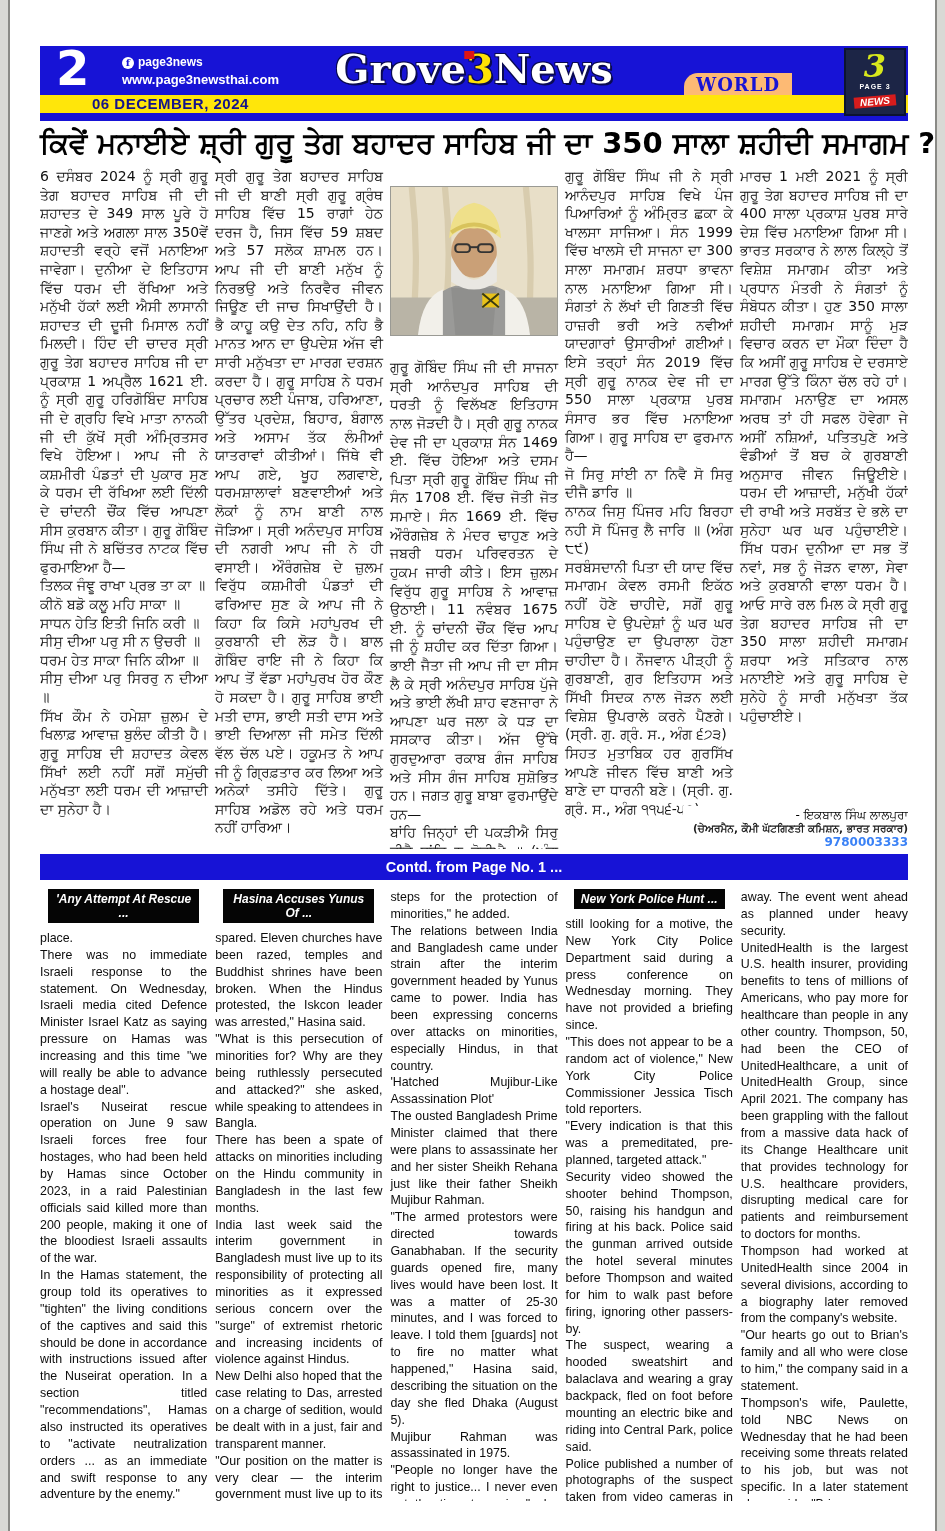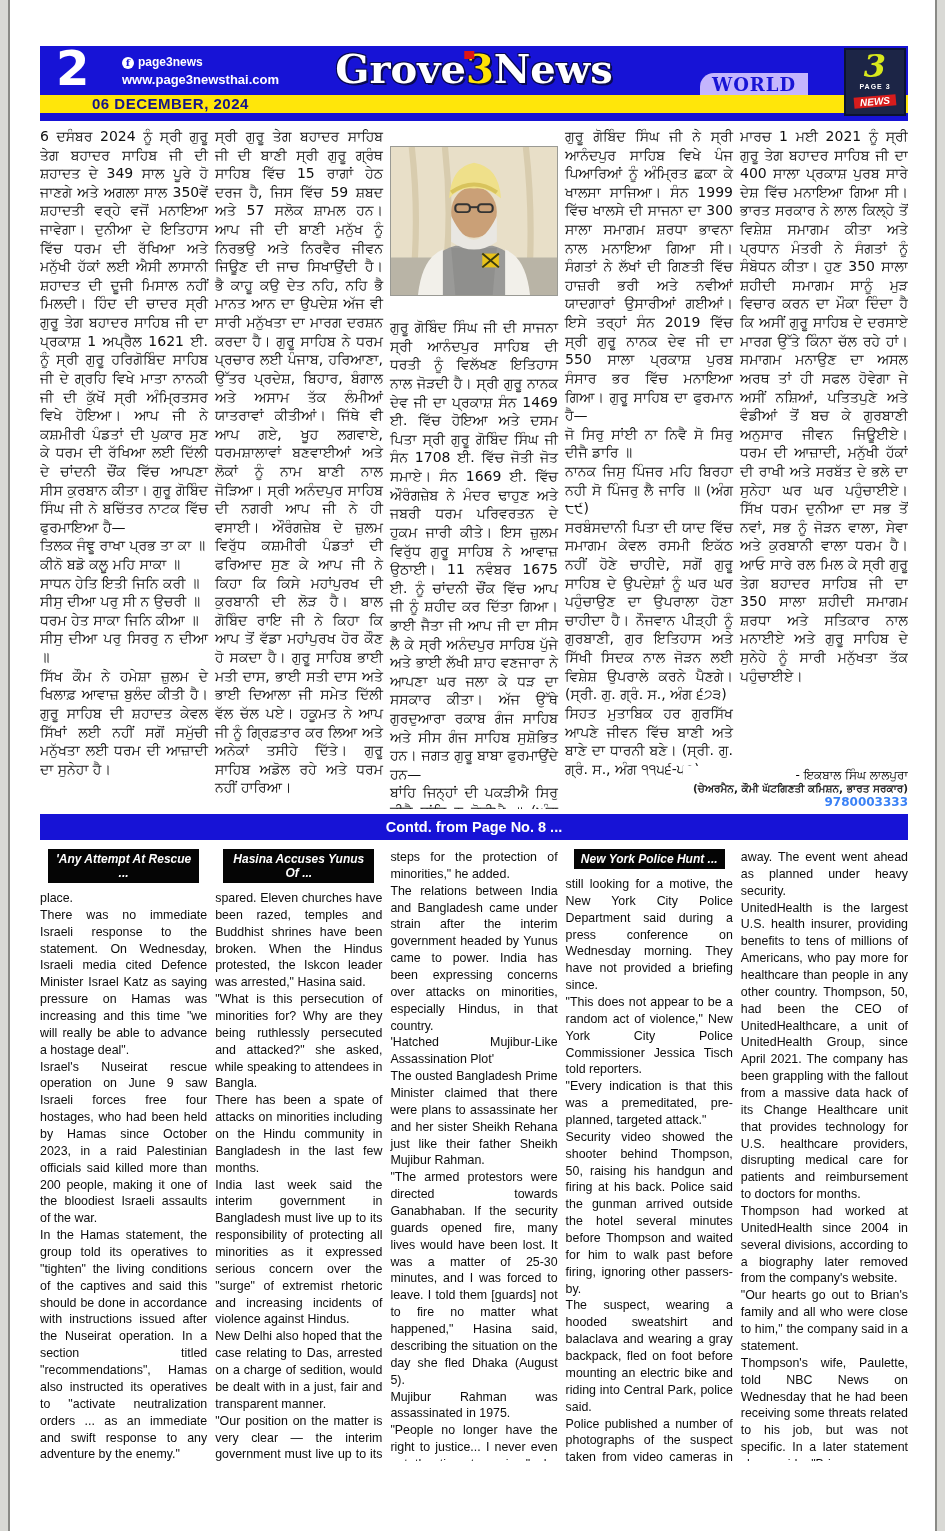--- a/index.html
+++ b/index.html
@@ -32,22 +32,22 @@
     position:absolute; left:50%; top:0; transform:translateX(-50%);
     font-family:"DejaVu Serif", serif; font-weight:bold; font-size:40px; line-height:46px;
     color:#fff; text-shadow:2px 2px 0 #0a0a50, -1px -1px 0 #0a0a50, 1px -1px 0 #0a0a50, -1px 1px 0 #0a0a50;
     white-space:nowrap;
   }
   .brand .b3 { color:#ffe204; position:relative; }
   .brand .b3::before {
     content:""; position:absolute; left:-2px; top:6px; width:10px; height:8px; background:#e01515;
   }
   .world-tab {
-    position:absolute; right:100px; top:27px; width:108px; height:22px;
-    background:#c4b5fd; border-top-left-radius:14px;
+    position:absolute; right:116px; top:27px; width:108px; height:22px;
+    background:#fdba74; border-top-left-radius:14px;
     color:#1713d6; font-weight:bold; font-size:18px; text-align:center; line-height:23px;
     letter-spacing:1px; z-index:4; font-family:"DejaVu Serif", serif;
   }
   .logo3-box {
     position:absolute; right:2px; top:2px; width:62px; height:68px;
     background:#1c2546; border:2px solid #0c1430; z-index:6; text-align:center;
   }
   .logo3-big { color:#d8e81c; font-size:32px; font-weight:bold; font-style:italic; line-height:32px; font-family:"DejaVu Serif", serif; }
   .logo3-page { color:#fff; font-size:7px; font-weight:bold; letter-spacing:1px; line-height:9px; }
   .logo3-news {
@@ -119,20 +119,21 @@
         <div class="logo3-big">3</div>
         <div class="logo3-page">PAGE 3</div>
         <div class="logo3-news">NEWS</div>
       </div>
     </div>
     <div class="mast-yellow">
       <div class="mast-date">06 DECEMBER, 2024</div>
     </div>
     <div class="mast-blue2"></div>
 
+    <div class="headline">ਕਿਵੇਂ ਮਨਾਈਏ ਸ਼੍ਰੀ ਗੁਰੂ ਤੇਗ ਬਹਾਦਰ ਸਾਹਿਬ ਜੀ ਦਾ 350 ਸਾਲਾ ਸ਼ਹੀਦੀ ਸਮਾਗਮ ?</div>
 
     <div class="pa-cols">
       <div class="pa-col">6 ਦਸੰਬਰ 2024 ਨੂੰ ਸ੍ਰੀ ਗੁਰੂ ਤੇਗ ਬਹਾਦਰ ਸਾਹਿਬ ਜੀ ਦੀ ਸ਼ਹਾਦਤ ਦੇ 349 ਸਾਲ ਪੂਰੇ ਹੋ ਜਾਣਗੇ ਅਤੇ ਅਗਲਾ ਸਾਲ 350ਵੇਂ ਸ਼ਹਾਦਤੀ ਵਰ੍ਹੇ ਵਜੋਂ ਮਨਾਇਆ ਜਾਵੇਗਾ। ਦੁਨੀਆ ਦੇ ਇਤਿਹਾਸ ਵਿੱਚ ਧਰਮ ਦੀ ਰੱਖਿਆ ਅਤੇ ਮਨੁੱਖੀ ਹੱਕਾਂ ਲਈ ਐਸੀ ਲਾਸਾਨੀ ਸ਼ਹਾਦਤ ਦੀ ਦੂਜੀ ਮਿਸਾਲ ਨਹੀਂ ਮਿਲਦੀ। ਹਿੰਦ ਦੀ ਚਾਦਰ ਸ੍ਰੀ ਗੁਰੂ ਤੇਗ ਬਹਾਦਰ ਸਾਹਿਬ ਜੀ ਦਾ ਪ੍ਰਕਾਸ਼ 1 ਅਪ੍ਰੈਲ 1621 ਈ. ਨੂੰ ਸ੍ਰੀ ਗੁਰੂ ਹਰਿਗੋਬਿੰਦ ਸਾਹਿਬ ਜੀ ਦੇ ਗ੍ਰਹਿ ਵਿਖੇ ਮਾਤਾ ਨਾਨਕੀ ਜੀ ਦੀ ਕੁੱਖੋਂ ਸ੍ਰੀ ਅੰਮ੍ਰਿਤਸਰ ਵਿਖੇ ਹੋਇਆ। ਆਪ ਜੀ ਨੇ ਕਸ਼ਮੀਰੀ ਪੰਡਤਾਂ ਦੀ ਪੁਕਾਰ ਸੁਣ ਕੇ ਧਰਮ ਦੀ ਰੱਖਿਆ ਲਈ ਦਿੱਲੀ ਦੇ ਚਾਂਦਨੀ ਚੌਂਕ ਵਿੱਚ ਆਪਣਾ ਸੀਸ ਕੁਰਬਾਨ ਕੀਤਾ। ਗੁਰੂ ਗੋਬਿੰਦ ਸਿੰਘ ਜੀ ਨੇ ਬਚਿੱਤਰ ਨਾਟਕ ਵਿੱਚ ਫੁਰਮਾਇਆ ਹੈ—
 ਤਿਲਕ ਜੰਞੂ ਰਾਖਾ ਪ੍ਰਭ ਤਾ ਕਾ ॥
 ਕੀਨੋ ਬਡੋ ਕਲੂ ਮਹਿ ਸਾਕਾ ॥
 ਸਾਧਨ ਹੇਤਿ ਇਤੀ ਜਿਨਿ ਕਰੀ ॥
 ਸੀਸੁ ਦੀਆ ਪਰੁ ਸੀ ਨ ਉਚਰੀ ॥
 ਧਰਮ ਹੇਤ ਸਾਕਾ ਜਿਨਿ ਕੀਆ ॥
 ਸੀਸੁ ਦੀਆ ਪਰੁ ਸਿਰਰੁ ਨ ਦੀਆ ॥
 ਸਿੱਖ ਕੌਮ ਨੇ ਹਮੇਸ਼ਾ ਜ਼ੁਲਮ ਦੇ ਖਿਲਾਫ਼ ਆਵਾਜ਼ ਬੁਲੰਦ ਕੀਤੀ ਹੈ। ਗੁਰੂ ਸਾਹਿਬ ਦੀ ਸ਼ਹਾਦਤ ਕੇਵਲ ਸਿੱਖਾਂ ਲਈ ਨਹੀਂ ਸਗੋਂ ਸਮੁੱਚੀ ਮਨੁੱਖਤਾ ਲਈ ਧਰਮ ਦੀ ਆਜ਼ਾਦੀ ਦਾ ਸੁਨੇਹਾ ਹੈ।</div>
@@ -166,21 +167,21 @@
 ਸਰਬੰਸਦਾਨੀ ਪਿਤਾ ਦੀ ਯਾਦ ਵਿੱਚ ਸਮਾਗਮ ਕੇਵਲ ਰਸਮੀ ਇਕੱਠ ਨਹੀਂ ਹੋਣੇ ਚਾਹੀਦੇ, ਸਗੋਂ ਗੁਰੂ ਸਾਹਿਬ ਦੇ ਉਪਦੇਸ਼ਾਂ ਨੂੰ ਘਰ ਘਰ ਪਹੁੰਚਾਉਣ ਦਾ ਉਪਰਾਲਾ ਹੋਣਾ ਚਾਹੀਦਾ ਹੈ। ਨੌਜਵਾਨ ਪੀੜ੍ਹੀ ਨੂੰ ਗੁਰਬਾਣੀ, ਗੁਰ ਇਤਿਹਾਸ ਅਤੇ ਸਿੱਖੀ ਸਿਦਕ ਨਾਲ ਜੋੜਨ ਲਈ ਵਿਸ਼ੇਸ਼ ਉਪਰਾਲੇ ਕਰਨੇ ਪੈਣਗੇ। (ਸ੍ਰੀ. ਗੁ. ਗ੍ਰੰ. ਸ., ਅੰਗ ੬੭੩)
 ਸਿਹਤ ਮੁਤਾਬਿਕ ਹਰ ਗੁਰਸਿੱਖ ਆਪਣੇ ਜੀਵਨ ਵਿੱਚ ਬਾਣੀ ਅਤੇ ਬਾਣੇ ਦਾ ਧਾਰਨੀ ਬਣੇ। (ਸ੍ਰੀ. ਗੁ. ਗ੍ਰੰ. ਸ., ਅੰਗ ੧੧੫੬-੫੭)</div>
       <div class="pa-col">ਮਾਰਚ 1 ਮਈ 2021 ਨੂੰ ਸ੍ਰੀ ਗੁਰੂ ਤੇਗ ਬਹਾਦਰ ਸਾਹਿਬ ਜੀ ਦਾ 400 ਸਾਲਾ ਪ੍ਰਕਾਸ਼ ਪੁਰਬ ਸਾਰੇ ਦੇਸ਼ ਵਿੱਚ ਮਨਾਇਆ ਗਿਆ ਸੀ। ਭਾਰਤ ਸਰਕਾਰ ਨੇ ਲਾਲ ਕਿਲ੍ਹੇ ਤੋਂ ਵਿਸ਼ੇਸ਼ ਸਮਾਗਮ ਕੀਤਾ ਅਤੇ ਪ੍ਰਧਾਨ ਮੰਤਰੀ ਨੇ ਸੰਗਤਾਂ ਨੂੰ ਸੰਬੋਧਨ ਕੀਤਾ। ਹੁਣ 350 ਸਾਲਾ ਸ਼ਹੀਦੀ ਸਮਾਗਮ ਸਾਨੂੰ ਮੁੜ ਵਿਚਾਰ ਕਰਨ ਦਾ ਮੌਕਾ ਦਿੰਦਾ ਹੈ ਕਿ ਅਸੀਂ ਗੁਰੂ ਸਾਹਿਬ ਦੇ ਦਰਸਾਏ ਮਾਰਗ ਉੱਤੇ ਕਿੰਨਾ ਚੱਲ ਰਹੇ ਹਾਂ। ਸਮਾਗਮ ਮਨਾਉਣ ਦਾ ਅਸਲ ਅਰਥ ਤਾਂ ਹੀ ਸਫਲ ਹੋਵੇਗਾ ਜੇ ਅਸੀਂ ਨਸ਼ਿਆਂ, ਪਤਿਤਪੁਣੇ ਅਤੇ ਵੰਡੀਆਂ ਤੋਂ ਬਚ ਕੇ ਗੁਰਬਾਣੀ ਅਨੁਸਾਰ ਜੀਵਨ ਜਿਊਈਏ। ਧਰਮ ਦੀ ਆਜ਼ਾਦੀ, ਮਨੁੱਖੀ ਹੱਕਾਂ ਦੀ ਰਾਖੀ ਅਤੇ ਸਰਬੱਤ ਦੇ ਭਲੇ ਦਾ ਸੁਨੇਹਾ ਘਰ ਘਰ ਪਹੁੰਚਾਈਏ। ਸਿੱਖ ਧਰਮ ਦੁਨੀਆ ਦਾ ਸਭ ਤੋਂ ਨਵਾਂ, ਸਭ ਨੂੰ ਜੋੜਨ ਵਾਲਾ, ਸੇਵਾ ਅਤੇ ਕੁਰਬਾਨੀ ਵਾਲਾ ਧਰਮ ਹੈ। ਆਓ ਸਾਰੇ ਰਲ ਮਿਲ ਕੇ ਸ੍ਰੀ ਗੁਰੂ ਤੇਗ ਬਹਾਦਰ ਸਾਹਿਬ ਜੀ ਦਾ 350 ਸਾਲਾ ਸ਼ਹੀਦੀ ਸਮਾਗਮ ਸ਼ਰਧਾ ਅਤੇ ਸਤਿਕਾਰ ਨਾਲ ਮਨਾਈਏ ਅਤੇ ਗੁਰੂ ਸਾਹਿਬ ਦੇ ਸੁਨੇਹੇ ਨੂੰ ਸਾਰੀ ਮਨੁੱਖਤਾ ਤੱਕ ਪਹੁੰਚਾਈਏ।</div>
       <div class="byline-block">
         <div class="byline-name">- ਇਕਬਾਲ ਸਿੰਘ ਲਾਲਪੁਰਾ</div>
         <div class="byline-title">(ਚੇਅਰਮੈਨ, ਕੌਮੀ ਘੱਟਗਿਣਤੀ ਕਮਿਸ਼ਨ, ਭਾਰਤ ਸਰਕਾਰ)</div>
         <div class="byline-phone">9780003333</div>
       </div>
     </div>
 
-    <div class="contd-bar">Contd. from Page No. 8 ...</div>
+    <div class="contd-bar">Contd. from Page No. 1 ...</div>
 
     <div class="en-cols">
       <div class="en-col">
         <div class="en-header">'Any Attempt At Rescue ...</div>
         <div class="en-text">place.
 There was no immediate Israeli response to the statement. On Wednesday, Israeli media cited Defence Minister Israel Katz as saying pressure on Hamas was increasing and this time "we will really be able to advance a hostage deal".
 Israel's Nuseirat rescue operation on June 9 saw Israeli forces free four hostages, who had been held by Hamas since October 2023, in a raid Palestinian officials said killed more than 200 people, making it one of the bloodiest Israeli assaults of the war.
 In the Hamas statement, the group told its operatives to "tighten" the living conditions of the captives and said this should be done in accordance with instructions issued after the Nuseirat operation. In a section titled "recommendations", Hamas also instructed its operatives to "activate neutralization orders ... as an immediate and swift response to any adventure by the enemy."
 Israel launched its campaign in Gaza after Hamas-led fighters attacked Israeli communities across the border on Oct. 7, 2023, killing 1,200 people and taking over 250 hostages, according to Israeli tallies.
 Israel's military campaign has since killed more than 44,500 Palestinians and injured many others, according to Palestinians figures. The offensive has reduced much of Gaza to rubble.</div>

